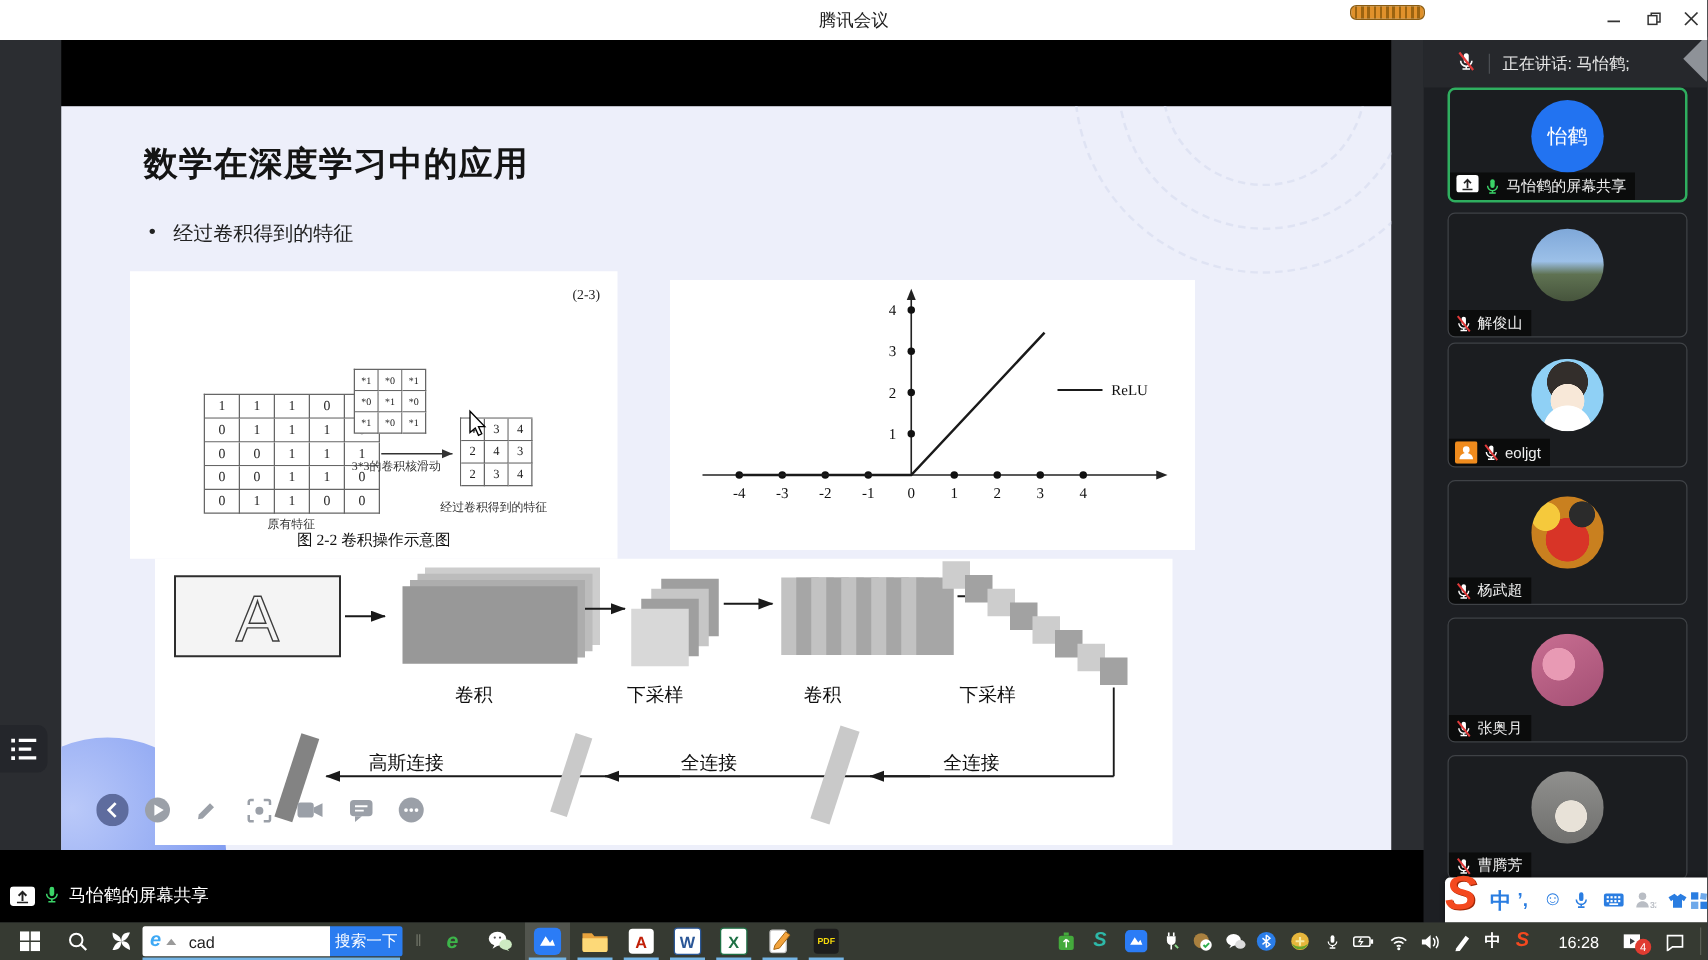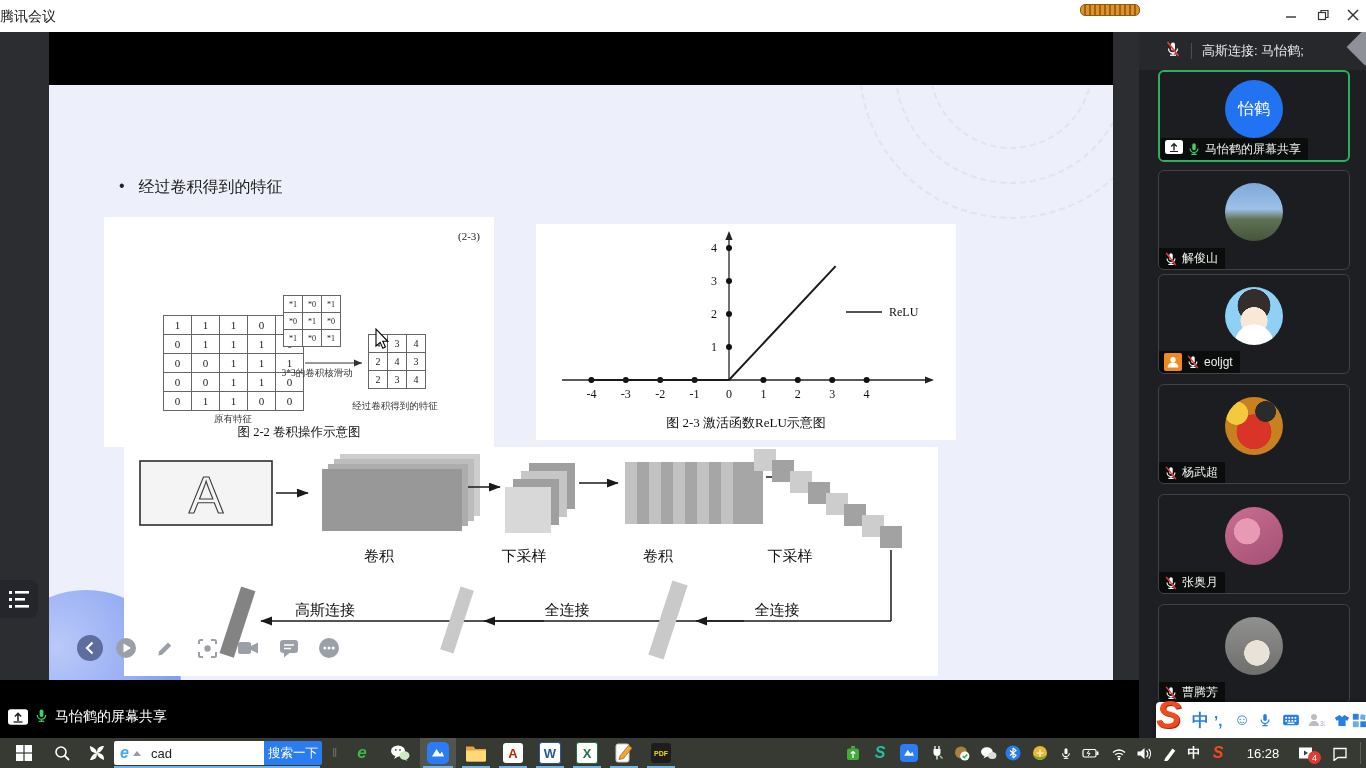--- a/index.html
+++ b/index.html
@@ -1,19 +1,19 @@
 <!DOCTYPE html>
 <html><head>
 <meta charset="utf-8">
 <style>
   html,body{margin:0;padding:0;background:#000;}
   #root{position:relative;width:1366px;height:768px;overflow:hidden;font-family:"Liberation Sans",sans-serif;background:#2b2d31;}
   
   #titlebar{position:absolute;left:0;top:0;width:1366px;height:32px;background:#ffffff;z-index:60;}
-  #titlebar .title{position:absolute;left:0;right:0;top:8px;font-size:14px;color:#1c1c1c;}
+  #titlebar .title{position:absolute;left:0;right:0;top:8px;text-align:center;font-size:14px;color:#1c1c1c;}
   .winbtn{position:absolute;top:0;width:30px;height:30px;display:flex;align-items:center;justify-content:center;}
   #rec-pill{position:absolute;left:1080px;top:4px;width:58px;height:10px;border-radius:5px;
     background:repeating-linear-gradient(90deg,#e0912b 0 3px,#9c6410 3px 5px);border:1px solid #8a5c12;}
   
   #main{position:absolute;left:0;top:32px;width:1139px;height:706px;background:#2b2d31;}
   #bar-top{position:absolute;left:49px;top:0;width:1064px;height:53px;background:#000;}
   #bar-bottom{position:absolute;left:0;top:648px;width:1139px;height:58px;background:#000;}
   #slide{position:absolute;left:49px;top:53px;width:1064px;height:595px;background:#edeffa;overflow:hidden;}
   .deco-circle{position:absolute;border:2px dashed #dfe3f3;border-radius:50%;}
   #blob{position:absolute;left:-58px;top:505px;width:190px;height:190px;border-radius:50%;
@@ -123,20 +123,21 @@
   <div id="main">
     <div id="bar-top"></div>
     <div id="bar-bottom"></div>
 
     <div id="slide">
       <div class="deco-circle" style="left:880px;top:-100px;width:160px;height:160px"></div>
       <div class="deco-circle" style="left:845px;top:-135px;width:230px;height:230px"></div>
       <div class="deco-circle" style="left:810px;top:-170px;width:300px;height:300px"></div>
       <div id="blob"></div>
 
+      <div id="slide-title">数学在深度学习中的应用</div>
       <div id="slide-bullet">
         <span>•</span>
         <span>经过卷积得到的特征</span>
       </div>
 
       <div id="fig22" class="figpanel">
         <div id="f22-eqno">(2-3)</div>
 
         <div id="m-input" class="matrix" style="left:59px;top:98px">
             <div class="mrow">
@@ -256,21 +257,20 @@
               <text x="181" y="94" font-size="12" fill="#111" text-anchor="end">2</text>
               <circle cx="193" cy="57" r="3" fill="#111"></circle>
               <text x="181" y="61" font-size="12" fill="#111" text-anchor="end">3</text>
               <circle cx="193" cy="24" r="3" fill="#111"></circle>
               <text x="181" y="28" font-size="12" fill="#111" text-anchor="end">4</text>
             </g>
           <polyline id="relu-line" fill="none" stroke="#1a1a1a" stroke-width="2" points="55.400000000000006,156 193,156 299.64,42.14999999999999"></polyline>
           <line x1="310" y1="88" x2="346" y2="88" stroke="#1a1a1a" stroke-width="1.5"></line>
           <text x="353" y="92" font-size="12" fill="#111">ReLU</text>
         </svg>
-        <div id="f23-caption">图 2-3 激活函数ReLU示意图</div>
       </div>
 
       <div id="cnnpanel" class="figpanel">
         <svg width="814" height="229" viewBox="0 0 814 229">
           <defs>
               <marker id="ahc" markerWidth="10" markerHeight="8" refX="7.5" refY="3" orient="auto">
                 <path d="M0,0 L8,3 L0,6 Z" fill="#1a1a1a"></path>
               </marker>
             </defs>
           <rect x="16" y="14" width="132" height="64" fill="#f4f4f4" stroke="#2e2e2e" stroke-width="1.6"></rect>
@@ -410,21 +410,21 @@
   <div id="sidebar">
     <div id="sb-top">
       <span id="sb-mic"><svg width="16" height="16" viewBox="0 0 16 16">
             <rect x="6" y="1.5" width="4" height="8" rx="2" fill="#fff"></rect>
             <path d="M3.5 7.5a4.5 4.5 0 0 0 9 0" fill="none" stroke="#fff" stroke-width="1.3"></path>
             <line x1="8" y1="12" x2="8" y2="14" stroke="#fff" stroke-width="1.3"></line>
             <line x1="5" y1="14.2" x2="11" y2="14.2" stroke="#fff" stroke-width="1.3"></line>
             <line x1="2.5" y1="1" x2="13.5" y2="15" stroke="#e23b3b" stroke-width="1.8"></line>
           </svg></span>
       <span class="div"></span>
-      <span class="txt">高斯连接: 马怡鹤;</span>
+      <span class="txt">正在讲话: 马怡鹤;</span>
       <span id="sb-corner"></span>
     </div>
     <div id="tiles">
         <div class="tile active" style="top: 38px; height: 92px;">
           <div class="avatar av-blue" style="top: 8px;">怡鹤</div>
           <div class="ptl">
             <span class="pbadge">
               <svg width="18" height="14" viewBox="0 0 18 14">
                 <rect width="18" height="14" rx="2.5" fill="#fff"></rect>
                 <path d="M9 10.5 V4 M6.2 6.6 L9 3.8 L11.8 6.6" stroke="#222" stroke-width="1.4" fill="none"></path>

